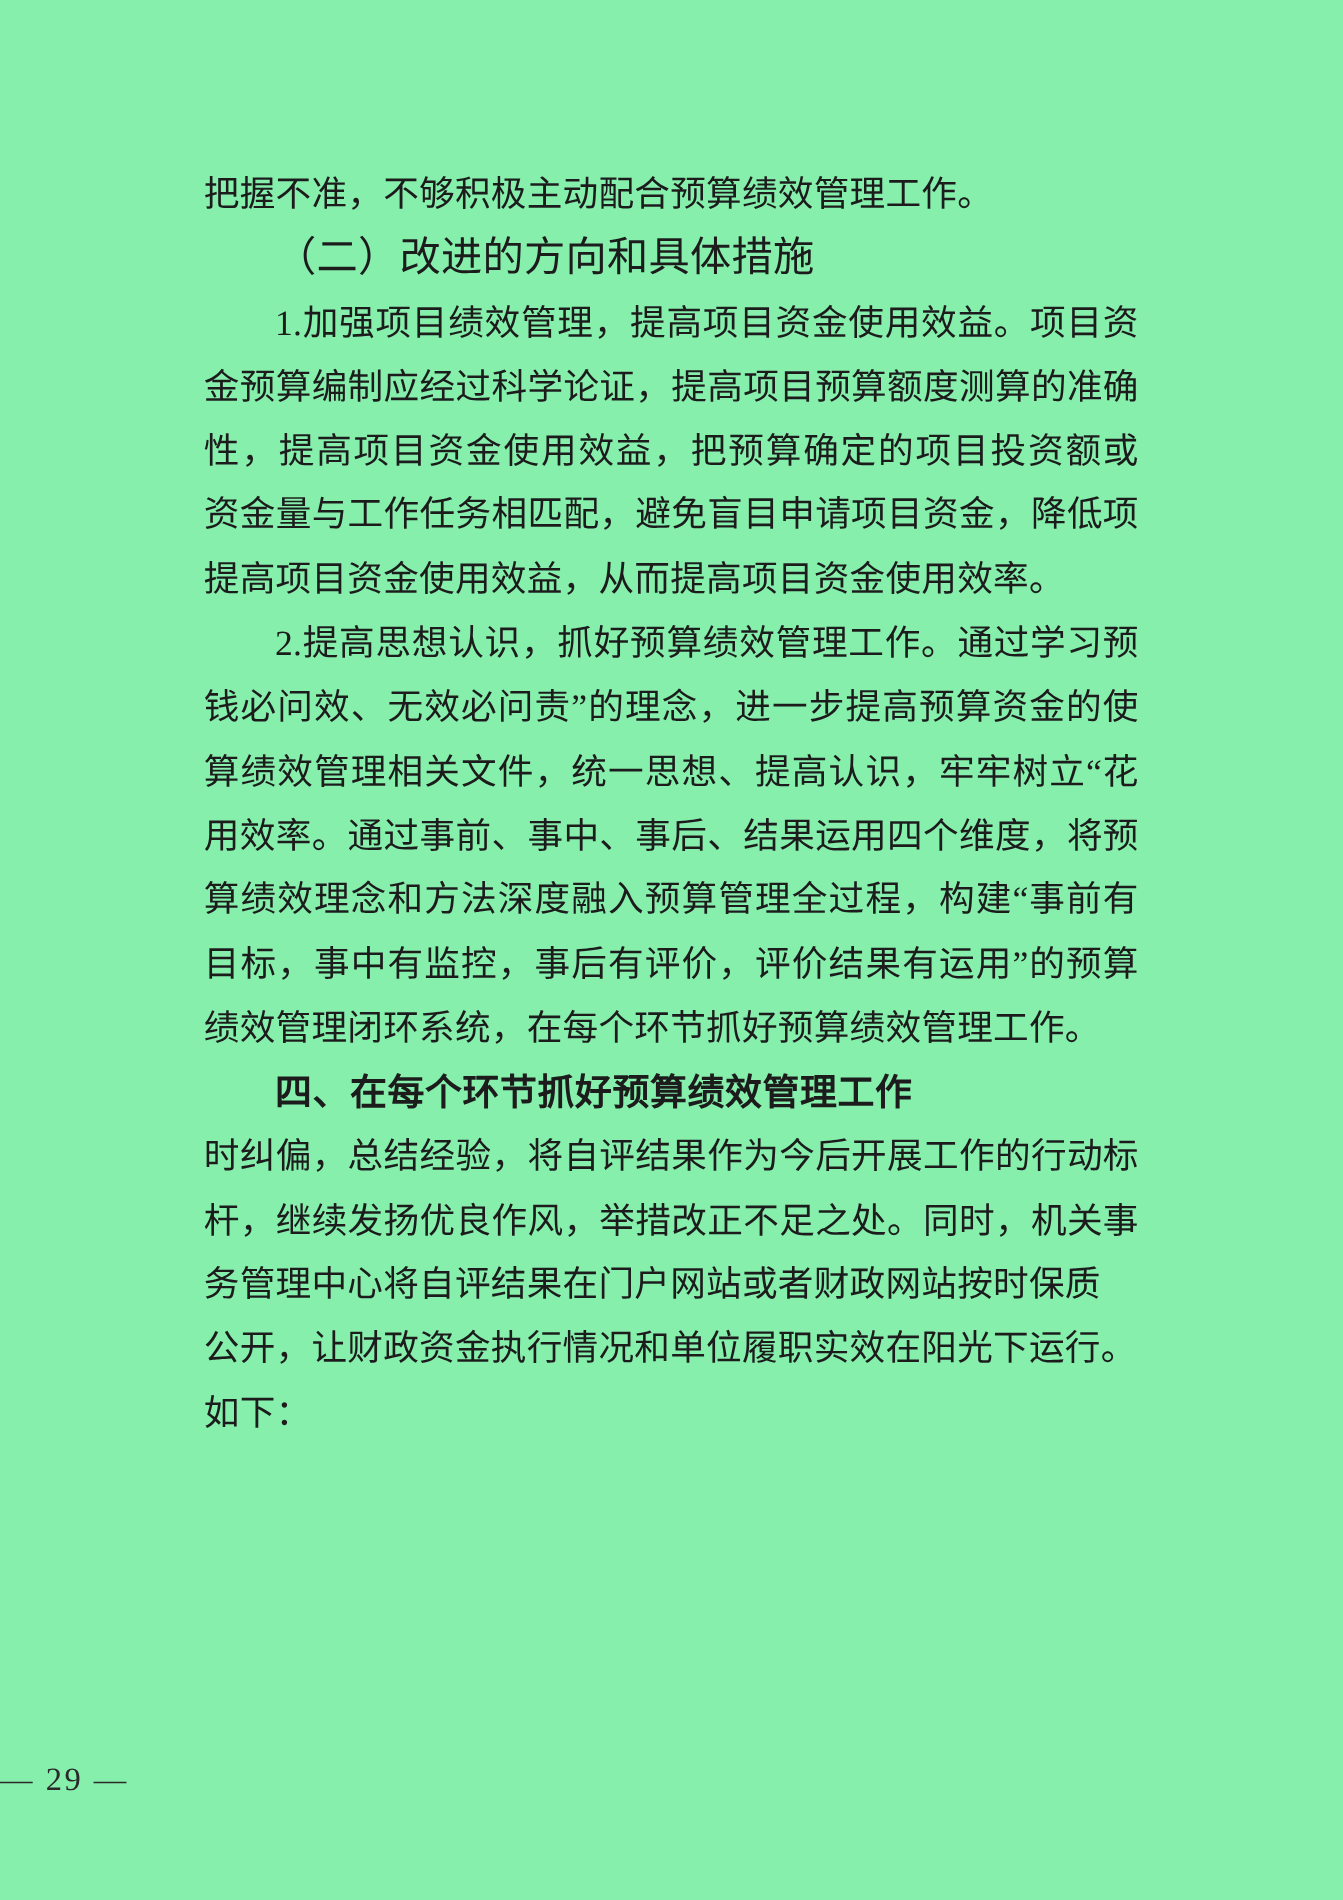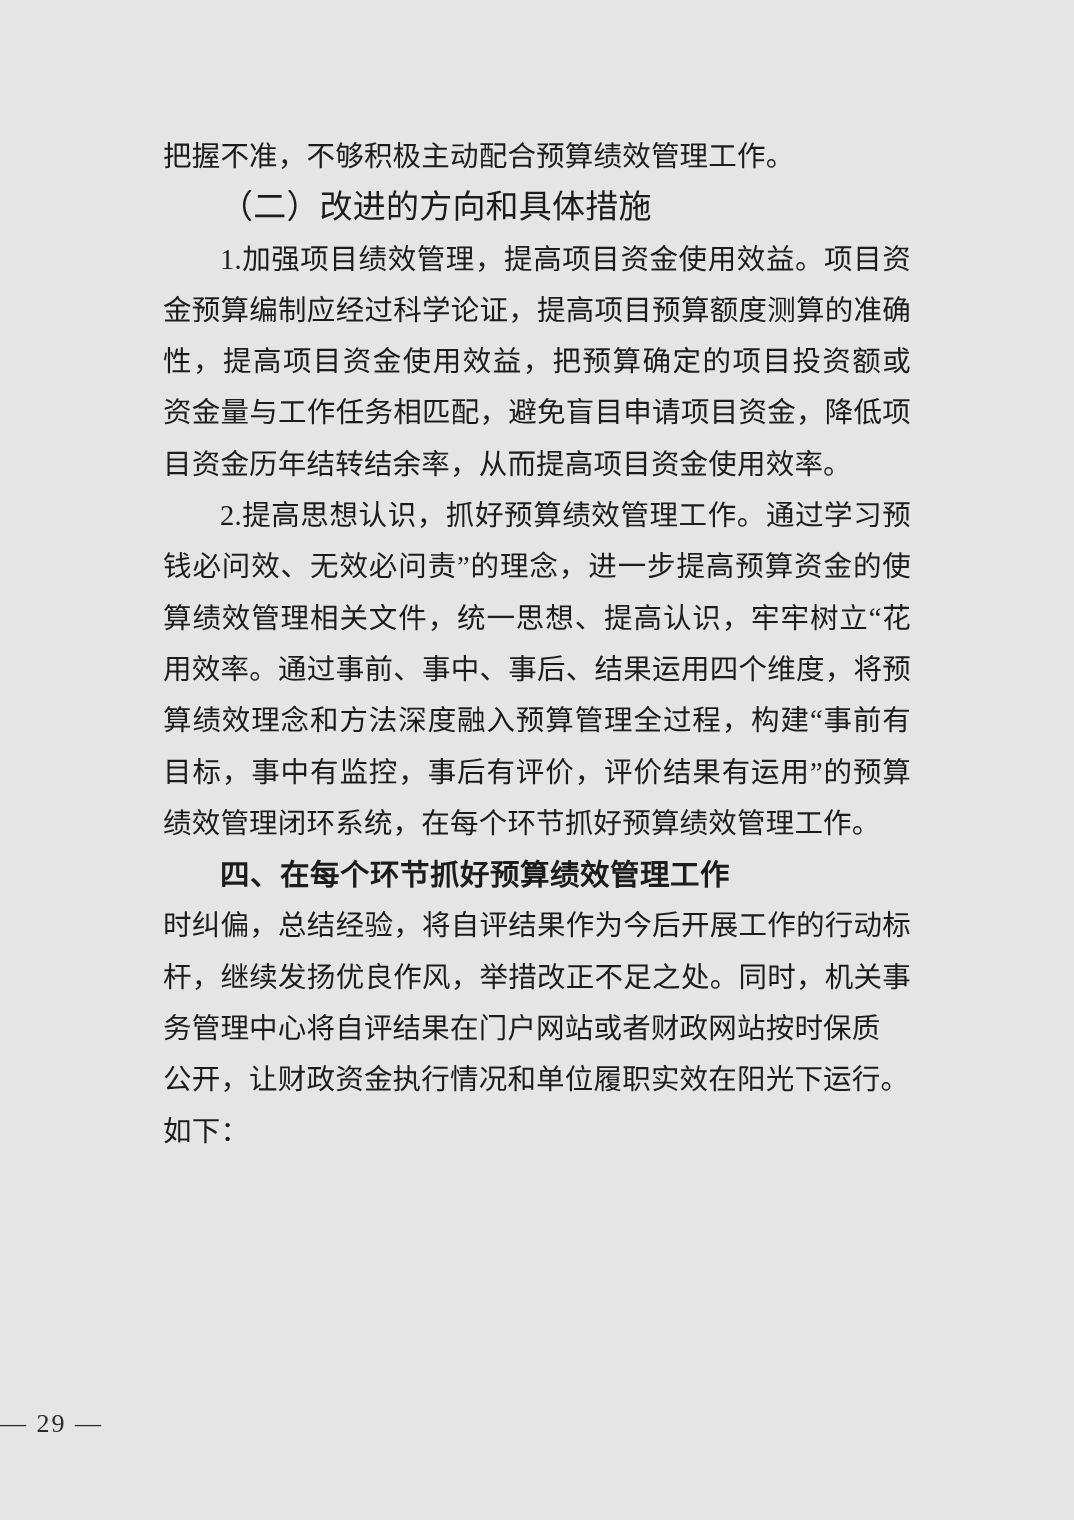--- a/index.html
+++ b/index.html
@@ -1,21 +1,21 @@
 <!DOCTYPE html>
 <html lang="zh-CN"><head>
 <meta charset="utf-8">
 <style>
   * { margin: 0; padding: 0; box-sizing: border-box; }
   html, body { background: #ffffff; }
   .page {
     position: relative;
     width: 1074px;
     height: 1520px;
-    background: #e5e5e5;
+    background: #86efac;
     overflow: hidden;
     font-family: "Liberation Serif", "DejaVu Serif", serif;
     color: #1c1c1c;
   }
   .text-block {
     position: absolute;
     top: 131px;
     left: 163px;
     width: 748px;
   }
@@ -60,21 +60,21 @@
 <body>
 
 <div class="page">
   <div class="text-block">
     <div class="line">把握不准，不够积极主动配合预算绩效管理工作。</div>
     <div class="line ind sub">（二）改进的方向和具体措施</div>
     <div class="line ind j">1.加强项目绩效管理，提高项目资金使用效益。项目资</div>
     <div class="line j">金预算编制应经过科学论证，提高项目预算额度测算的准确</div>
     <div class="line j">性，提高项目资金使用效益，把预算确定的项目投资额或</div>
     <div class="line j">资金量与工作任务相匹配，避免盲目申请项目资金，降低项</div>
-    <div class="line">目资金历年结转结余率，从而提高项目资金使用效率。</div>
+    <div class="line">提高项目资金使用效益，从而提高项目资金使用效率。</div>
     <div class="line ind j">2.提高思想认识，抓好预算绩效管理工作。通过学习预</div>
     <div class="line j">钱必问效、无效必问责”的理念，进一步提高预算资金的使</div>
     <div class="line j">算绩效管理相关文件，统一思想、提高认识，牢牢树立“花</div>
     <div class="line j">用效率。通过事前、事中、事后、结果运用四个维度，将预</div>
     <div class="line j">算绩效理念和方法深度融入预算管理全过程，构建“事前有</div>
     <div class="line j">目标，事中有监控，事后有评价，评价结果有运用”的预算</div>
     <div class="line">绩效管理闭环系统，在每个环节抓好预算绩效管理工作。</div>
     <div class="line ind head">四、在每个环节抓好预算绩效管理工作</div>
     <div class="line j">时纠偏，总结经验，将自评结果作为今后开展工作的行动标</div>
     <div class="line j">杆，继续发扬优良作风，举措改正不足之处。同时，机关事</div>

